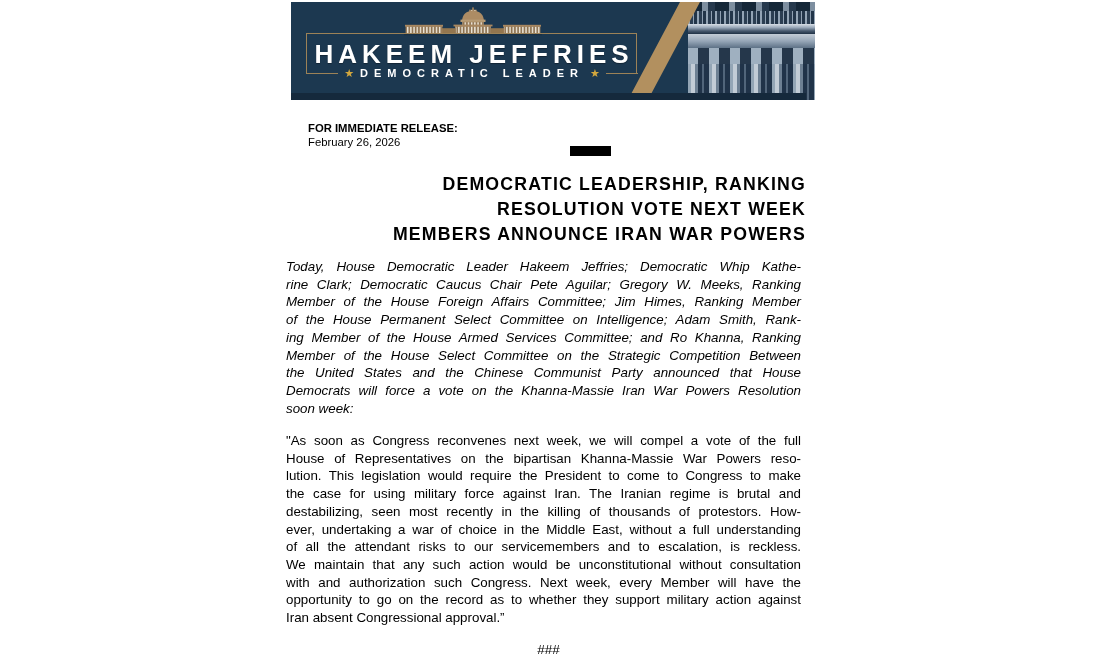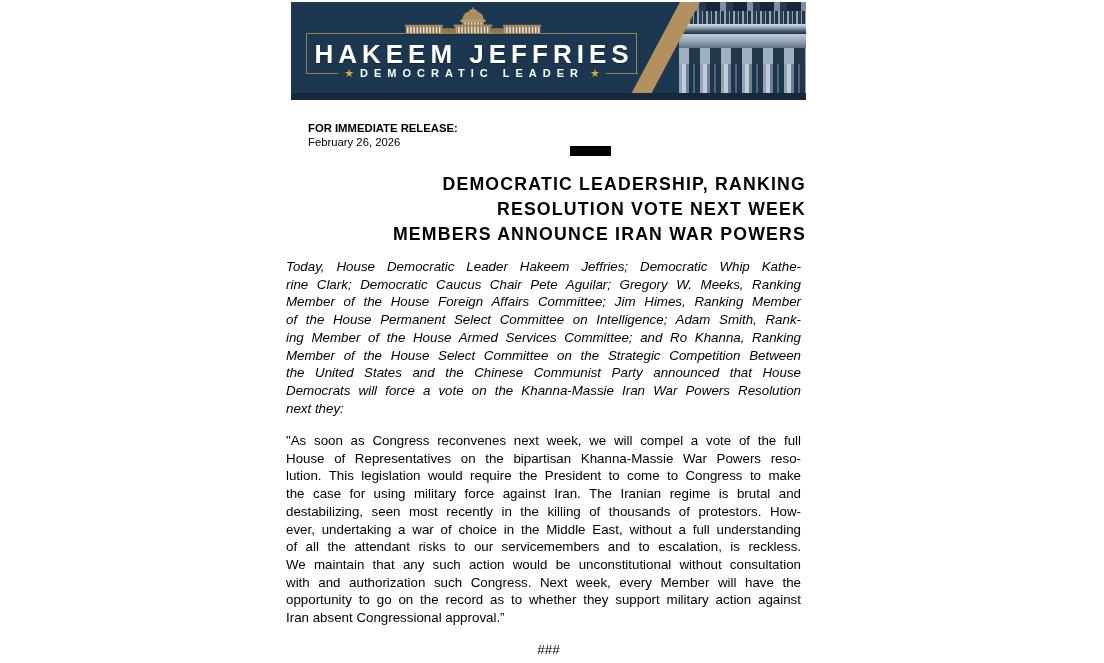--- a/index.html
+++ b/index.html
@@ -5,21 +5,21 @@
   html,body{margin:0;padding:0;}
   body{
     width:1104px;height:663px;position:relative;overflow:hidden;
     background:#ffffff;
     font-family:"Liberation Sans",sans-serif;
     color:#000;
   }
   
   .banner{
     position:absolute;left:291px;top:2px;width:515px;height:98px;
-    background:var(--navy,#1c3850);overflow:hidden;
+    background:var(--navy,#1c3850);overflow:hidden;padding-left:9px;
   }
   .photo{position:absolute;right:0;top:0;width:127px;height:98px;}
   .p-top{position:absolute;left:0;top:0;width:127px;height:9px;
     background:repeating-linear-gradient(90deg,#152738 0 14px,#7e8fa0 14px 20px,#26394d 20px 27px);}
   .p-balustrade{position:absolute;left:0;top:9px;width:127px;height:13px;
     background:repeating-linear-gradient(90deg,#93a4b5 0 2px,#2b3e52 2px 5px,#8fa0b2 5px 6px,#223549 6px 9px);}
   .p-cornice{position:absolute;left:0;top:22px;width:127px;height:10px;
     background:linear-gradient(180deg,#d7dee6 0%,#9aa9ba 35%,#46586d 70%,#1f3145 100%);}
   .p-architrave{position:absolute;left:0;top:32px;width:127px;height:14px;
     background:linear-gradient(180deg,#c3ccd6 0%,#97a7b8 50%,#5d7186 100%);}
@@ -145,21 +145,21 @@
 
 <div class="para intro">
     <div class="line">Today, House Democratic Leader Hakeem Jeffries; Democratic Whip Kathe-</div>
     <div class="line">rine Clark; Democratic Caucus Chair Pete Aguilar; Gregory W. Meeks, Ranking</div>
     <div class="line">Member of the House Foreign Affairs Committee; Jim Himes, Ranking Member</div>
     <div class="line">of the House Permanent Select Committee on Intelligence; Adam Smith, Rank-</div>
     <div class="line">ing Member of the House Armed Services Committee; and Ro Khanna, Ranking</div>
     <div class="line">Member of the House Select Committee on the Strategic Competition Between</div>
     <div class="line">the United States and the Chinese Communist Party announced that House</div>
     <div class="line">Democrats will force a vote on the Khanna-Massie Iran War Powers Resolution</div>
-    <div class="line">next they:</div>
+    <div class="line">soon week:</div>
   </div>
 
 <div class="para quote">
     <div class="line">"As soon as Congress reconvenes next week, we will compel a vote of the full</div>
     <div class="line">House of Representatives on the bipartisan Khanna-Massie War Powers reso-</div>
     <div class="line">lution. This legislation would require the President to come to Congress to make</div>
     <div class="line">the case for using military force against Iran. The Iranian regime is brutal and</div>
     <div class="line">destabilizing, seen most recently in the killing of thousands of protestors. How-</div>
     <div class="line">ever, undertaking a war of choice in the Middle East, without a full understanding</div>
     <div class="line">of all the attendant risks to our servicemembers and to escalation, is reckless.</div>

